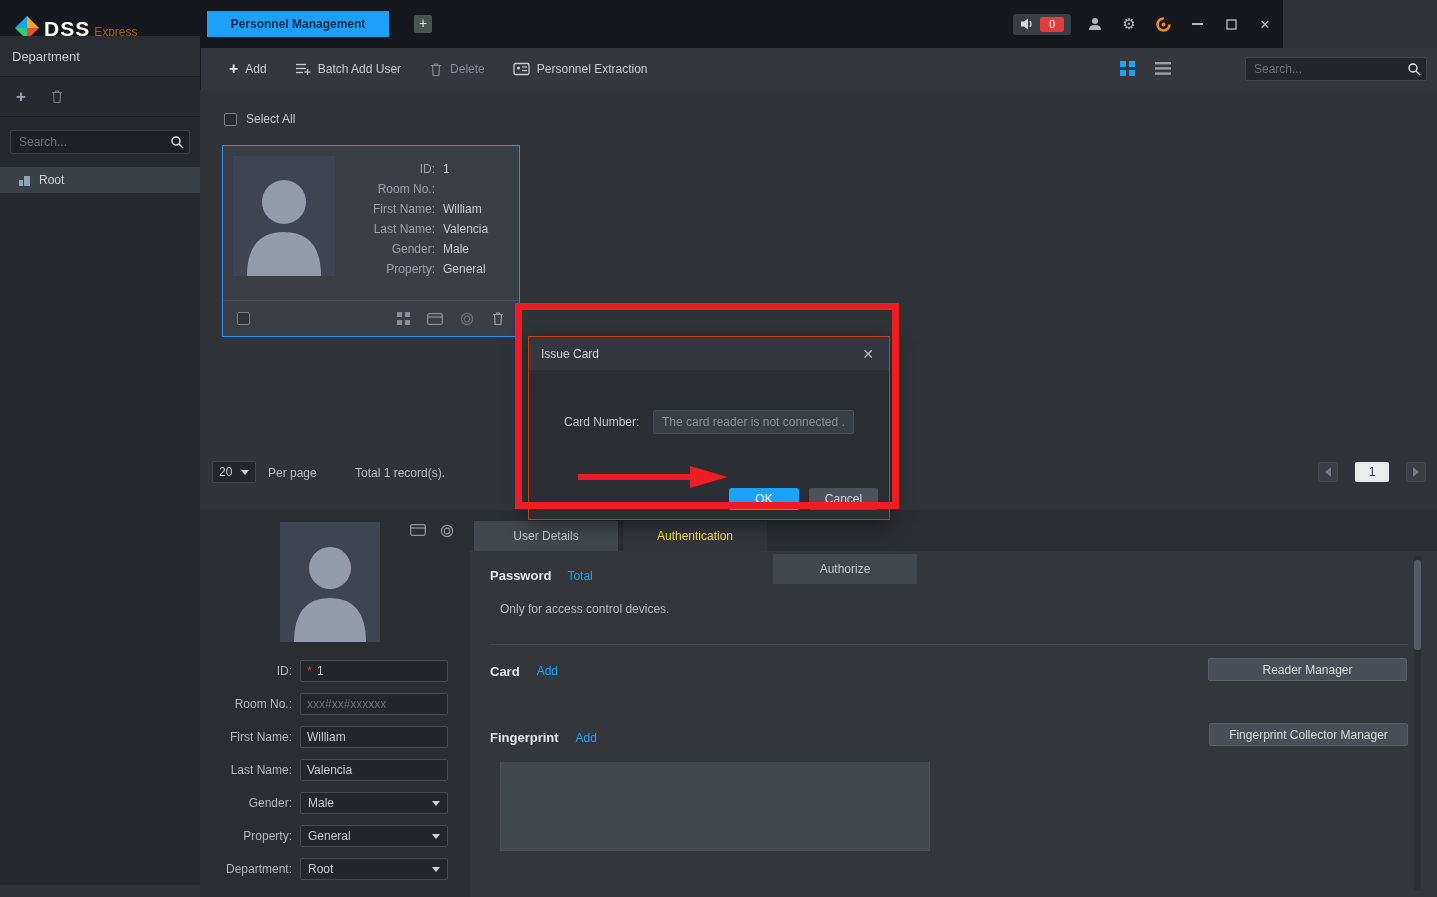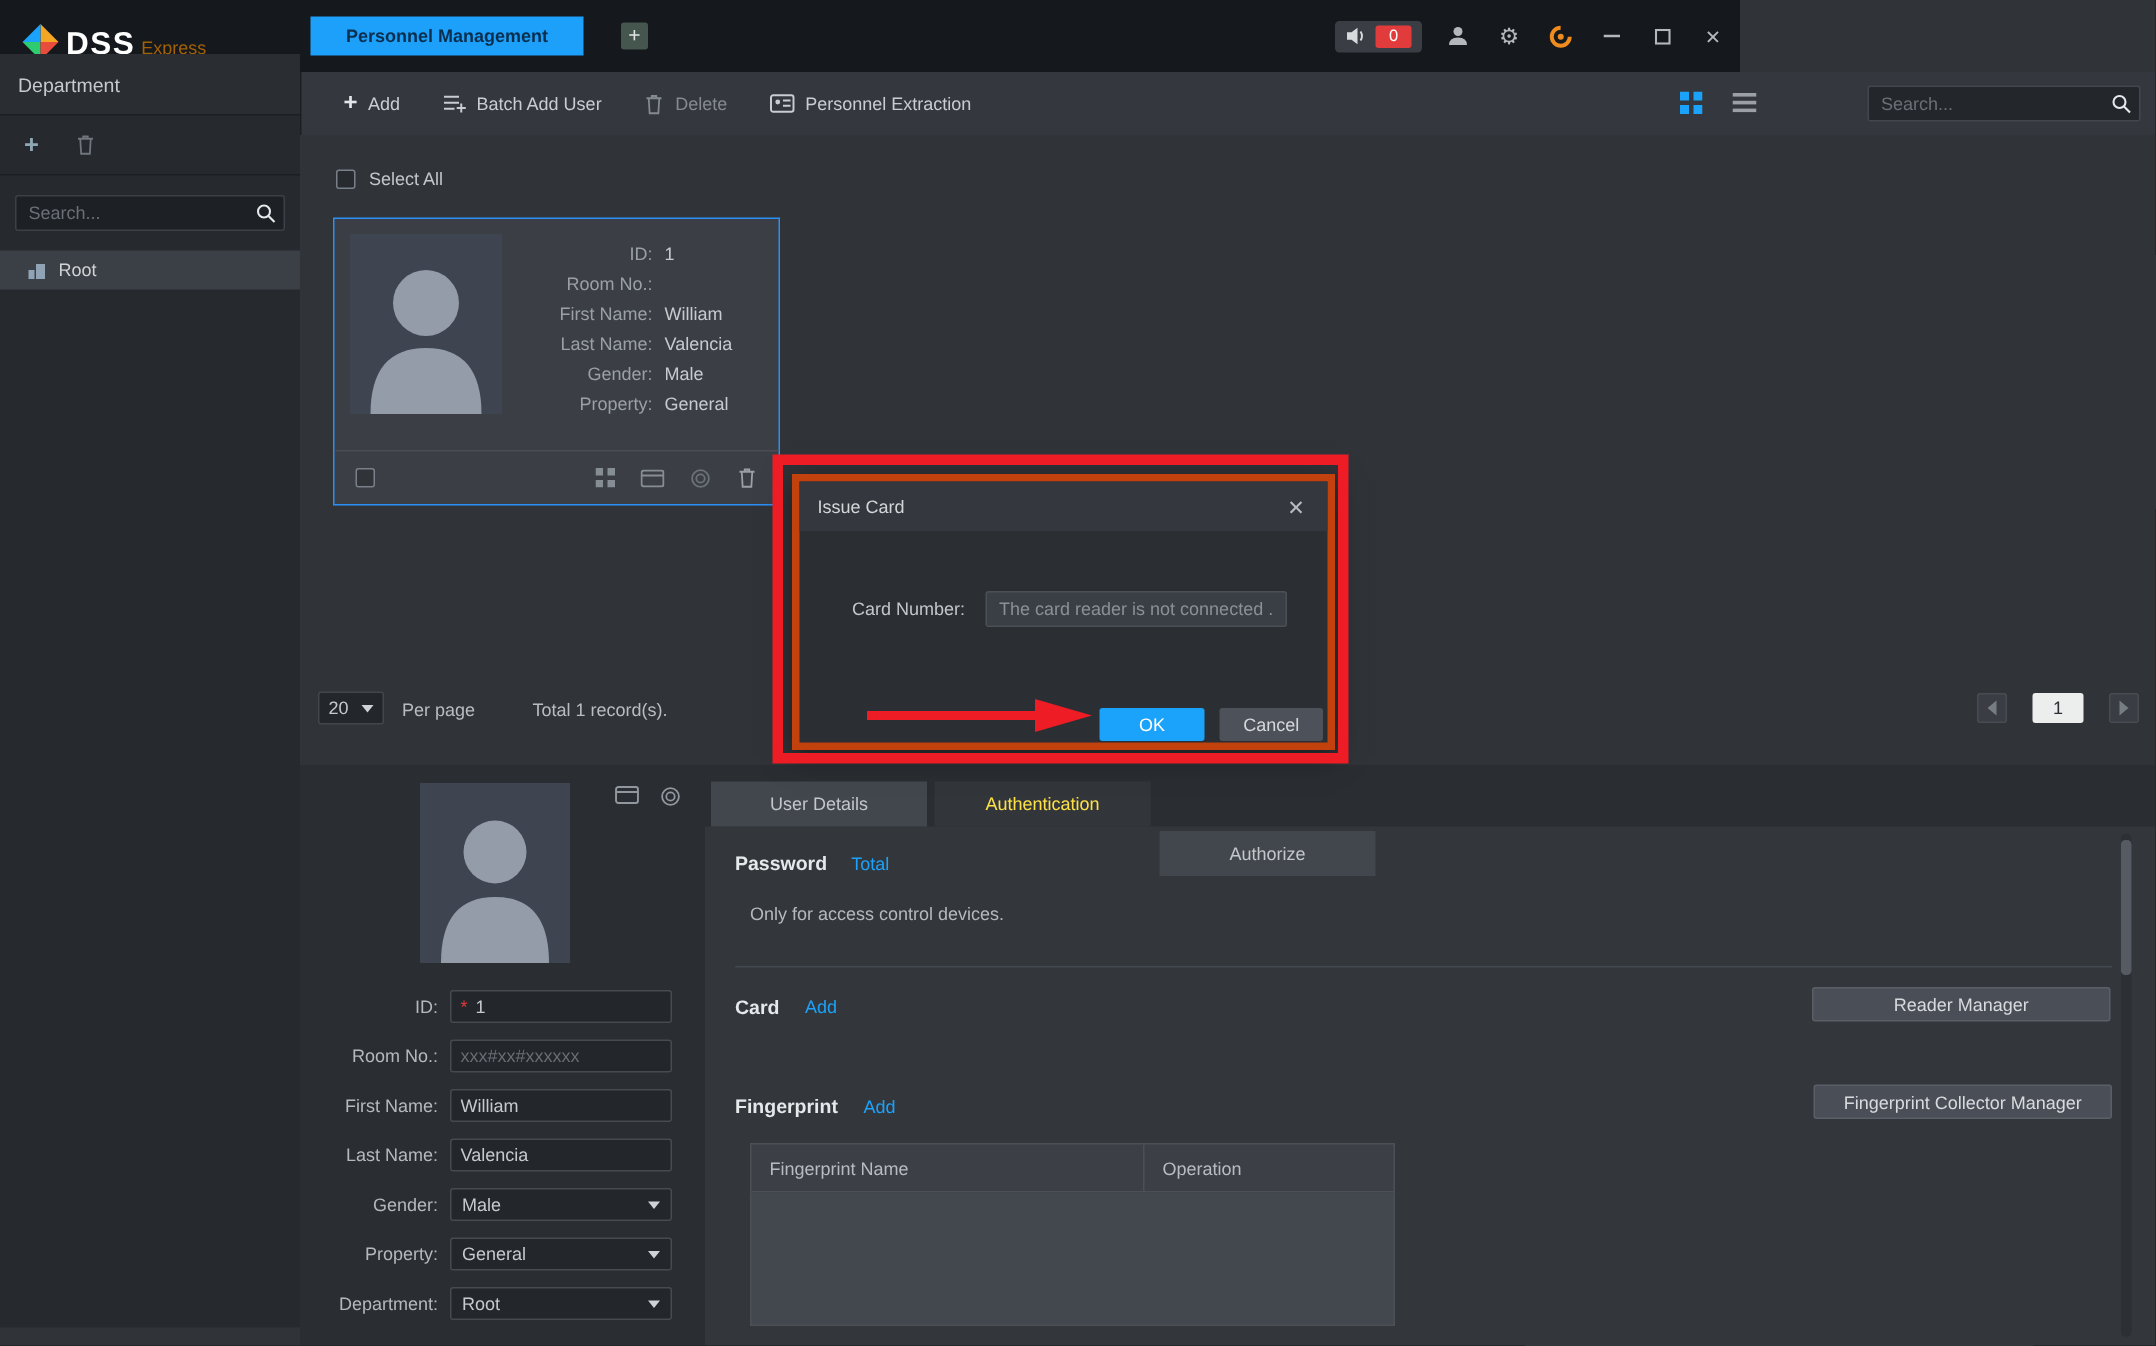--- a/index.html
+++ b/index.html
@@ -1,21 +1,21 @@
 <!DOCTYPE html>
 <html><head>
 <meta charset="utf-8">
 <style>
   * { margin:0; padding:0; box-sizing:border-box; }
   body { background:#111; font-family:"Liberation Sans", sans-serif; }
   .screen { position:relative; width:1437px; height:897px; background:#303439; overflow:hidden;
             font-size:12px; color:#c3c6ca; }
 
   
-  .topbar { position:absolute; left:0; top:0; width:1160px; height:48px; background:#15181c; }
+  .topbar { position:absolute; left:0; top:0; width:1283px; height:48px; background:#15181c; }
   .logo { position:absolute; left:14px; top:10px; display:flex; align-items:baseline; gap:4px; }
   .logo svg { position:relative; top:5px; }
   .logo-dss { color:#fff; font-weight:bold; font-size:21px; letter-spacing:1px; }
   .logo-express { color:#a16207; font-size:12px; }
   .top-tab { position:absolute; left:207px; top:11px; width:182px; height:26px; background:#1ca0fa;
              color:#0a2f4e; font-weight:bold; font-size:12px; display:flex; align-items:center; justify-content:center; cursor:default; }
   .add-tab { position:absolute; left:414px; top:15px; width:18px; height:18px; background:#45564f;
              color:#dfe3e6; font-size:14px; line-height:16px; text-align:center; border-radius:2px; }
   .top-right { position:absolute; right:8px; top:0; height:48px; display:flex; align-items:center; gap:14px; }
   .alarm-group { display:flex; align-items:center; gap:5px; background:#3a3e44; border-radius:3px; padding:3px 7px; }
@@ -114,22 +114,22 @@
   .fp-table { position:absolute; left:30px; top:252px; width:430px; }
   .fp-thead { display:flex; height:33px; background:#3c4046; border:1px solid #4b5056; }
   .fp-th { display:flex; align-items:center; padding-left:12px; color:#b8bcc1; }
   .fp-th.c1 { width:262px; border-right:1px solid #4b5056; }
   .fp-th.c2 { flex:1; }
   .fp-tbody { height:89px; background:#43484e; border:1px solid #4b5056; border-top:none; }
   .vscroll { position:absolute; right:16px; top:46px; width:7px; height:335px; background:#2c3034; border-radius:3px; }
   .vthumb { position:absolute; left:0; top:4px; width:7px; height:90px; background:#565b63; border-radius:3px; }
 
   
-  .dialog { position:absolute; left:528px; top:316px; width:362px; height:184px; background:#2b2f34;
-            border:5px solid #c2410c; box-shadow:0 4px 18px rgba(0,0,0,.5); z-index:50; }
+  .dialog { position:absolute; left:528px; top:336px; width:362px; height:184px; background:#2b2f34;
+            border:1px solid #c2410c; box-shadow:0 4px 18px rgba(0,0,0,.5); z-index:50; }
   .dlg-titlebar { height:33px; background:#34383e; display:flex; align-items:center; justify-content:space-between;
                   padding:0 12px; color:#d3d6d9; }
   .dlg-close { color:#b7bbc0; font-size:14px; width:18px; height:18px; display:flex; align-items:center; justify-content:center; }
   .dlg-label { position:absolute; left:35px; top:78px; color:#c3c6ca; }
   .dlg-input { position:absolute; left:124px; top:73px; width:201px; height:24px; background:#3a3f45;
                border:1px solid #4b5056; border-radius:2px; color:#c6c9cd; padding:0 8px; font-size:12px;
                font-family:"Liberation Sans",sans-serif; }
   .dlg-input::placeholder { color:#8b9096; }
   .dlg-ok { position:absolute; left:200px; top:151px; width:70px; height:22px; background:#1ba2fa; color:#fff;
             border:none; border-radius:2px; font-size:12px; display:flex; align-items:center; justify-content:center; }
@@ -453,24 +453,20 @@
 
     <div class="fp-row">
       <span class="sec-title">Fingerprint</span>
       <span class="link">Add</span>
     </div>
     <div class="mgr-btn" style="right:29px; top:213px;">
       <span>Fingerprint Collector Manager</span>
     </div>
 
     <div class="fp-table">
-      <div class="fp-thead">
-        <div class="fp-th c1">Fingerprint Name</div>
-        <div class="fp-th c2">Operation</div>
-      </div>
       <div class="fp-tbody"></div>
     </div>
 
     <div class="vscroll">
       <div class="vthumb"></div>
     </div>
   </div>
 
   <div class="dialog">
     <div class="dlg-titlebar">

